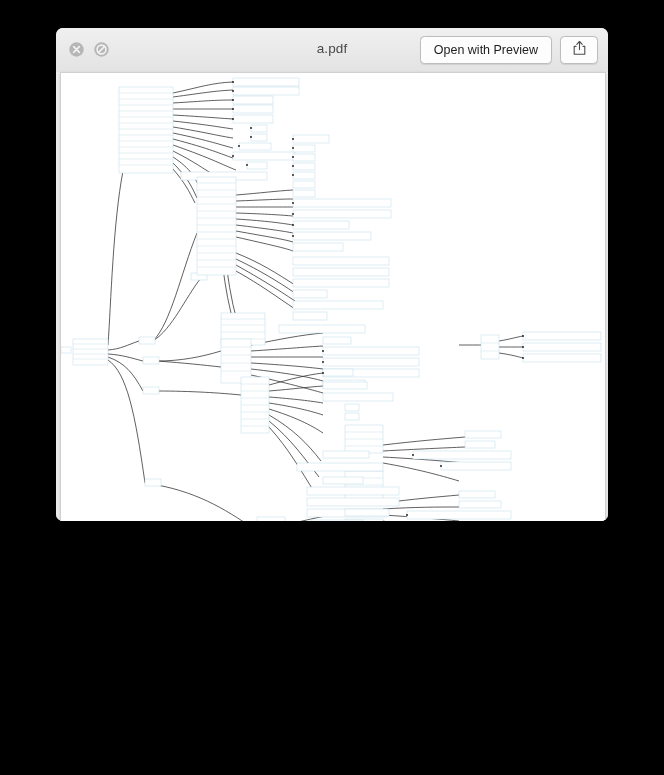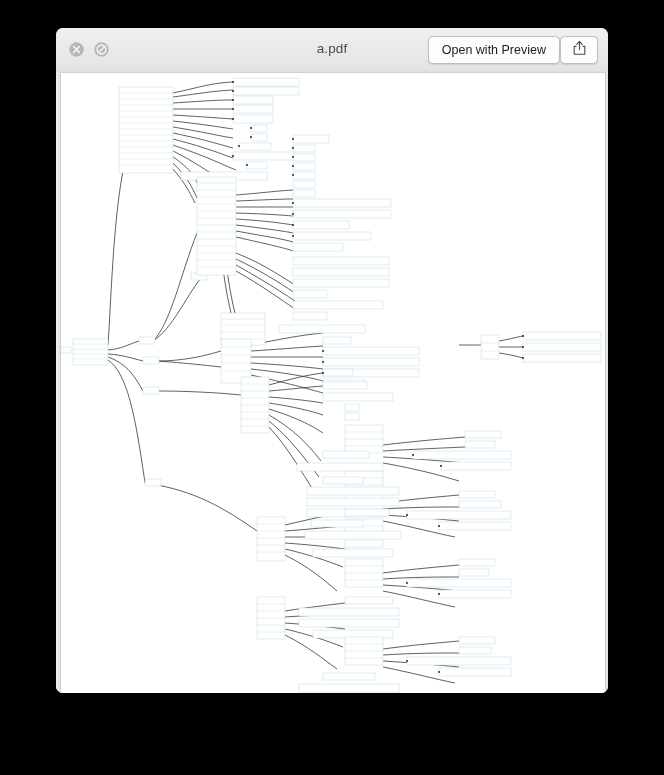--- a/index.html
+++ b/index.html
@@ -6,41 +6,41 @@
   body{
     width:664px;height:775px;
     background:#000;
     font-family:"Liberation Sans",sans-serif;
     overflow:hidden;
   }
   #root{position:relative;width:664px;height:775px;}
 
   
   .ql-window{
-    position:absolute;left:56px;top:28px;width:552px;height:665px;
+    position:absolute;left:56px;top:28px;width:552px;height:493px;
     background:#ececec;
     border-radius:7px;
     box-shadow:0 10px 34px rgba(0,0,0,.65), 0 0 0 .5px rgba(0,0,0,.55);
     overflow:hidden;
   }
   .titlebar{
     position:relative;height:44px;
     background:linear-gradient(to bottom,#f0f0f0 0%,#e3e3e3 100%);
     border-bottom:.5px solid #c2c2c2;
   }
   .tb-buttons{position:absolute;left:12px;top:13px;display:flex;gap:8px;}
   .tb-btn{width:17px;height:17px;display:block;}
   .tb-btn svg{display:block;}
 
   .tb-title{
     position:absolute;left:0;right:0;top:13px;text-align:center;
     font-size:13.5px;color:#4a4a4a;letter-spacing:.1px;
     pointer-events:none;
   }
-  .tb-right{position:absolute;right:10px;top:8px;display:flex;align-items:center;}
+  .tb-right{position:absolute;right:10px;top:8px;display:flex;gap:8px;align-items:center;}
   .btn-open{
     height:26px;padding:0 13px;
     display:flex;align-items:center;justify-content:center;
     background:#fdfdfd;border:.5px solid #bdbdbd;border-radius:4.5px;
     box-shadow:0 .5px 1px rgba(0,0,0,.10);
     font-size:12.5px;color:#1d1d1d;white-space:nowrap;
     cursor:default;
   }
   .btn-share{
     width:36px;height:26px;

